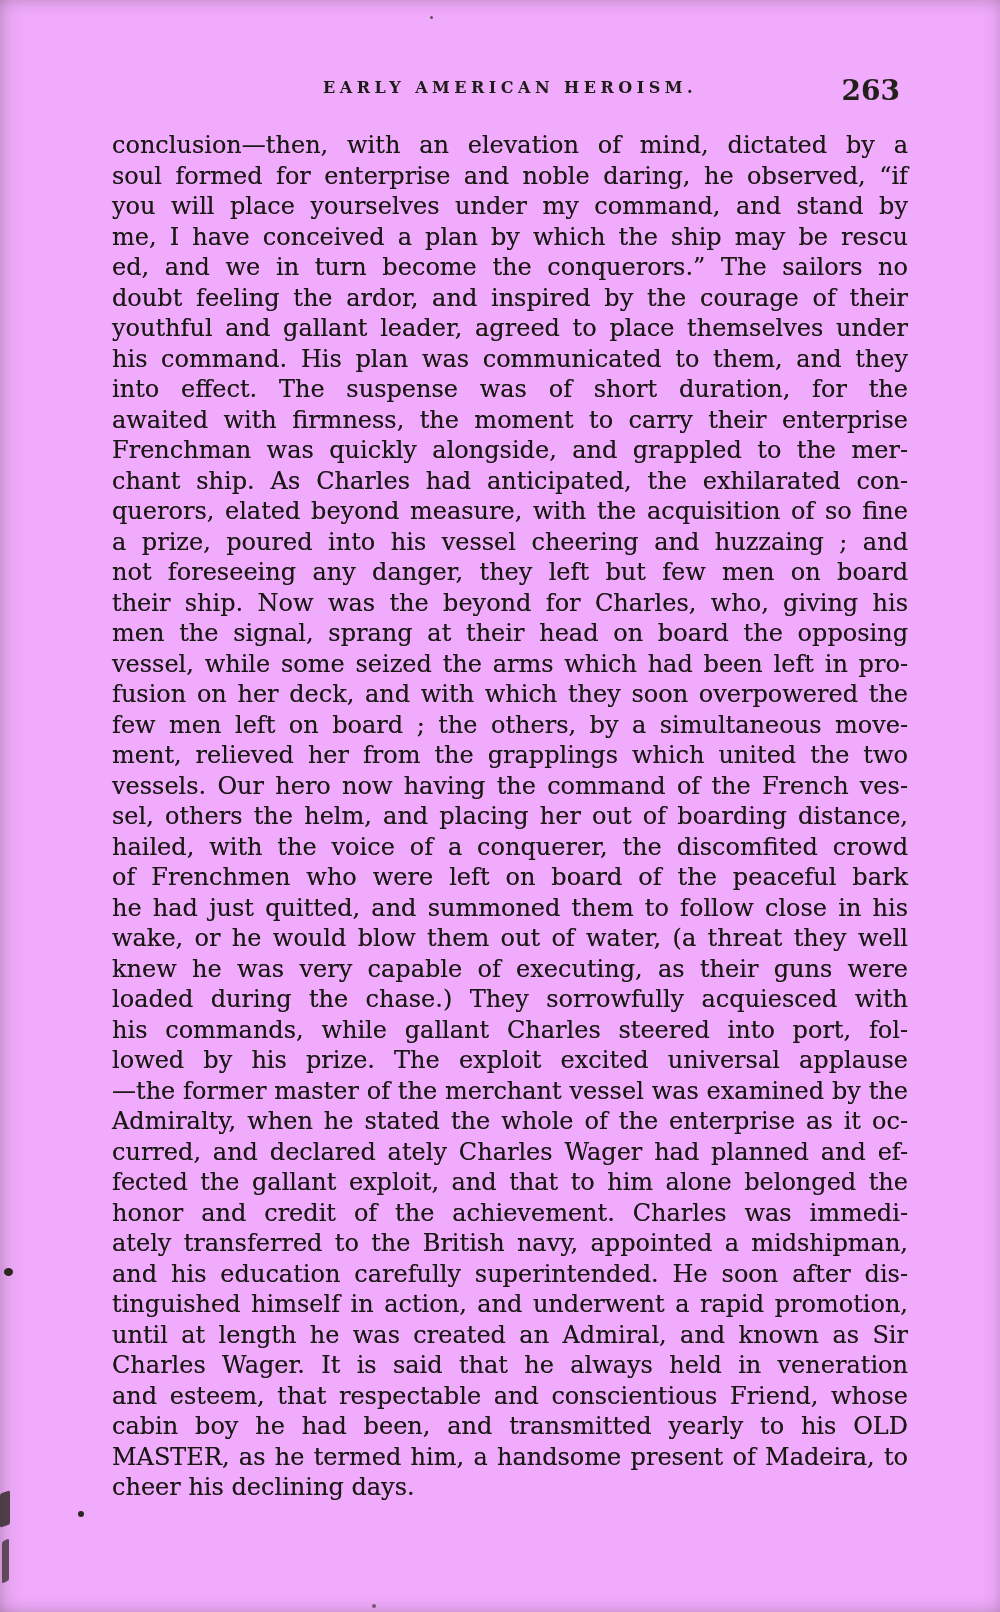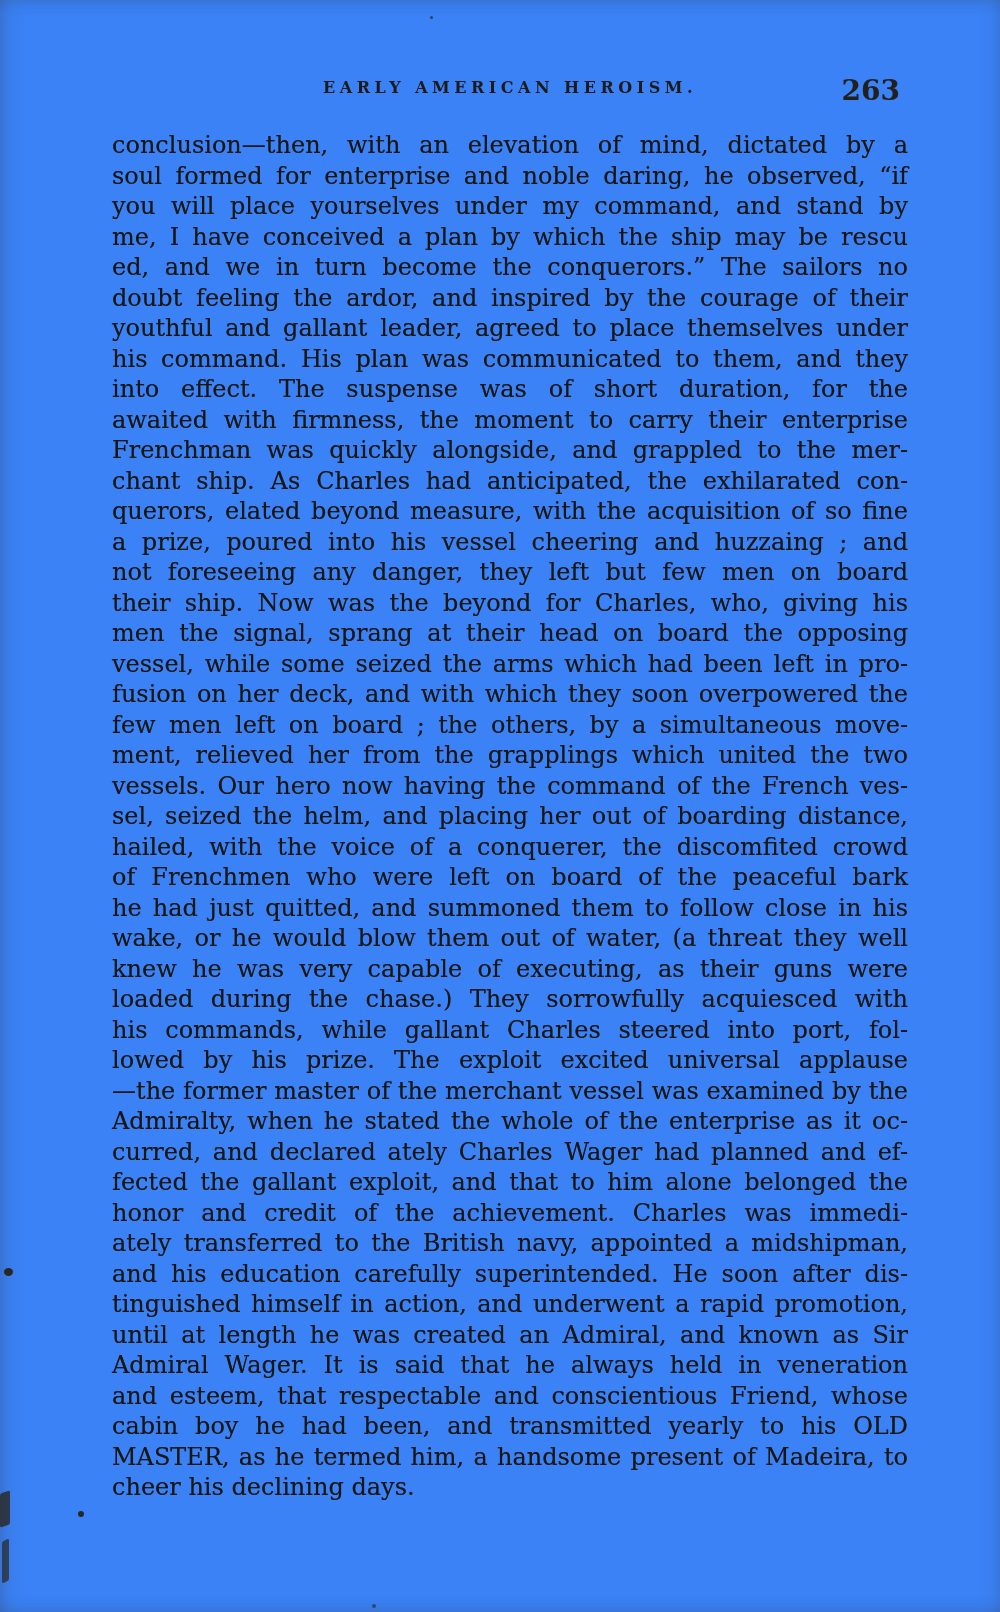--- a/index.html
+++ b/index.html
@@ -10,21 +10,21 @@
     width: 1000px;
     height: 1612px;
     background: #f2f1ec;
     position: relative;
     overflow: hidden;
     font-family: "DejaVu Serif", "Liberation Serif", serif;
   }
   .scan-page {
     position: absolute;
     inset: 0;
-    background: #3b82f6;
+    background: #f0abfc;
     box-shadow: inset 12px 0 24px -14px rgba(60,55,45,0.35),
                 inset -10px 0 22px -14px rgba(60,55,45,0.25),
                 inset 0 10px 20px -14px rgba(60,55,45,0.25),
                 inset 0 -10px 20px -14px rgba(60,55,45,0.25);
   }
   .running-head {
     position: absolute;
     top: 78px;
     left: 112px;
     right: 92px;
@@ -117,39 +117,39 @@
       <div class="line">querors, elated beyond measure, with the acquisition of so fine</div>
       <div class="line">a prize, poured into his vessel cheering and huzzaing ; and</div>
       <div class="line">not foreseeing any danger, they left but few men on board</div>
       <div class="line">their ship.   Now was the beyond for Charles, who, giving his</div>
       <div class="line">men the signal, sprang at their head on board the opposing</div>
       <div class="line">vessel, while some seized the arms which had been left in pro-</div>
       <div class="line">fusion on her deck, and with which they soon overpowered the</div>
       <div class="line">few men left on board ; the others, by a simultaneous move-</div>
       <div class="line">ment, relieved her from the grapplings which united the two</div>
       <div class="line">vessels.   Our hero now having the command of the French ves-</div>
-      <div class="line">sel, seized the helm, and placing her out of boarding distance,</div>
+      <div class="line">sel, others the helm, and placing her out of boarding distance,</div>
       <div class="line">hailed, with the voice of a conquerer, the discomfited crowd</div>
       <div class="line">of Frenchmen who were left on board of the peaceful bark</div>
       <div class="line">he had just quitted, and summoned them to follow close in his</div>
       <div class="line">wake, or he would blow them out of water, (a threat they well</div>
       <div class="line">knew he was very capable of executing, as their guns were</div>
       <div class="line">loaded during the chase.)   They sorrowfully acquiesced with</div>
       <div class="line">his commands, while gallant Charles steered into port, fol-</div>
       <div class="line">lowed by his prize.   The exploit excited universal applause</div>
       <div class="line">—the former master of the merchant vessel was examined by the</div>
       <div class="line">Admiralty, when he stated the whole of the enterprise as it oc-</div>
       <div class="line">curred, and declared ately Charles Wager had planned and ef-</div>
       <div class="line">fected the gallant exploit, and that to him alone belonged the</div>
       <div class="line">honor and credit of the achievement.   Charles was immedi-</div>
       <div class="line">ately transferred to the British navy, appointed a midshipman,</div>
       <div class="line">and his education carefully superintended.   He soon after dis-</div>
       <div class="line">tinguished himself in action, and underwent a rapid promotion,</div>
       <div class="line">until at length he was created an Admiral, and known as Sir</div>
-      <div class="line">Admiral Wager.   It is said that he always held in veneration</div>
+      <div class="line">Charles Wager.   It is said that he always held in veneration</div>
       <div class="line">and esteem, that respectable and conscientious Friend, whose</div>
       <div class="line">cabin boy he had been, and transmitted yearly to his OLD</div>
       <div class="line">MASTER, as he termed him, a handsome present of Madeira, to</div>
       <div class="line last">cheer his declining days.</div>
     </div>
 
   <div class="artifact dot-left"></div>
   <div class="artifact smudge-bl1"></div>
   <div class="artifact smudge-bl2"></div>
   <div class="artifact dot-bottom"></div>

